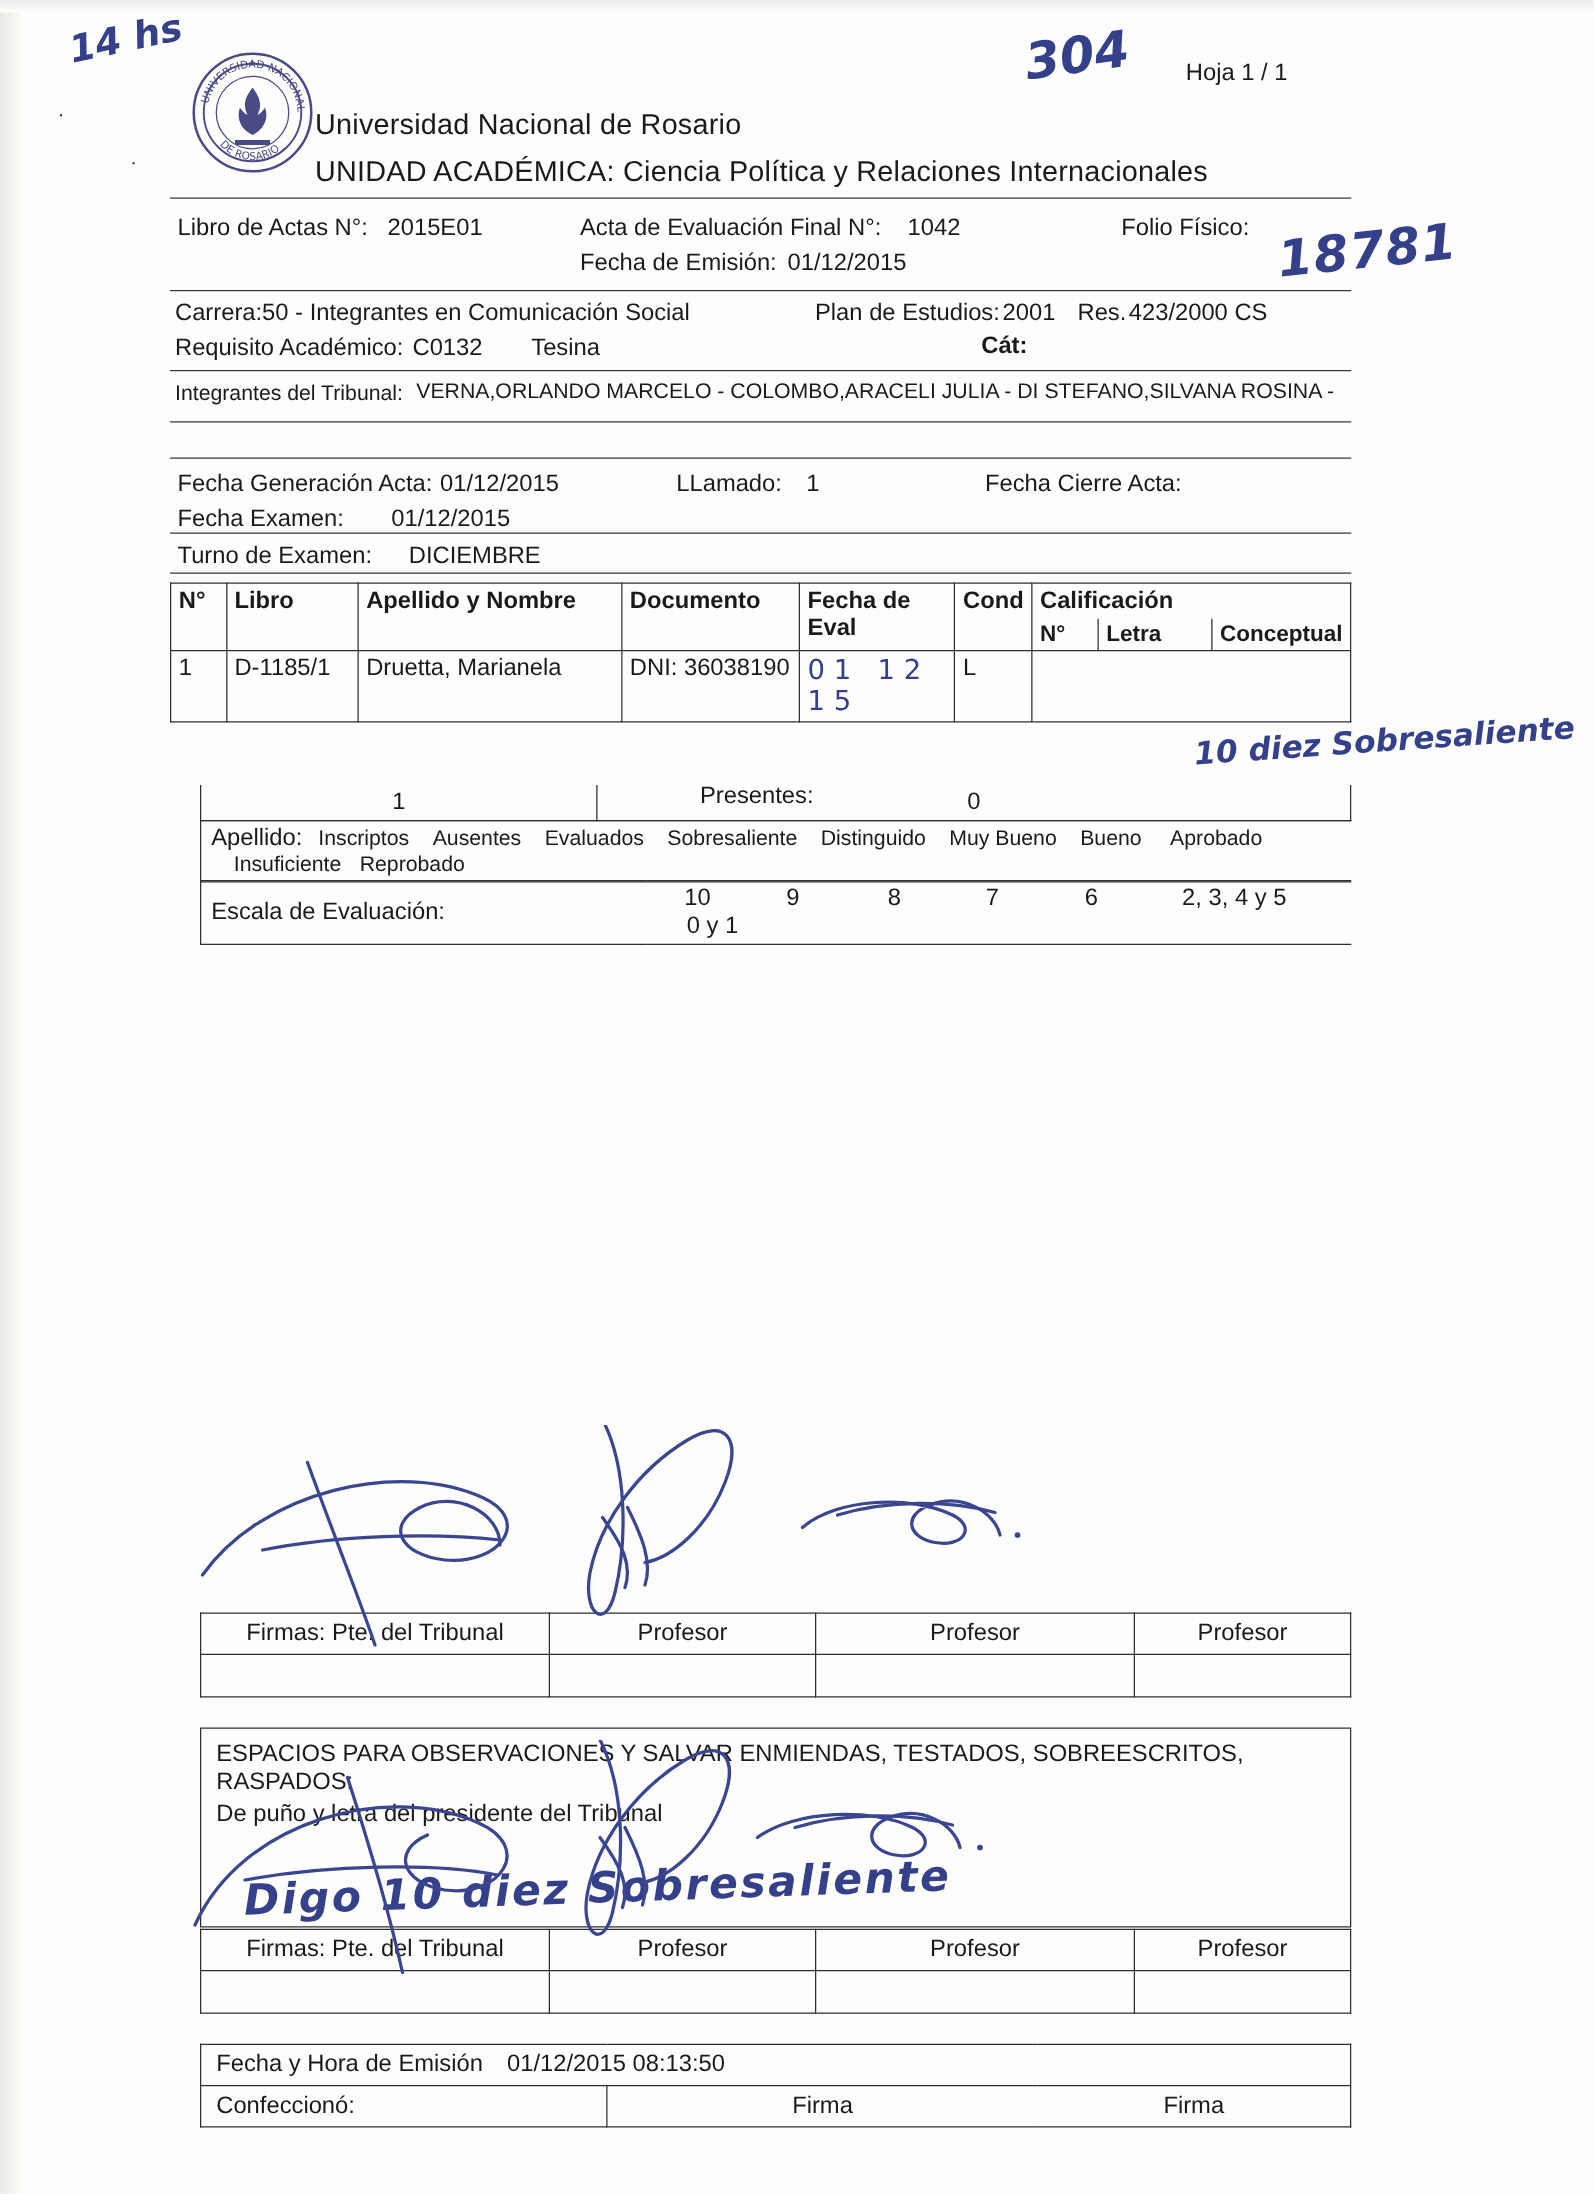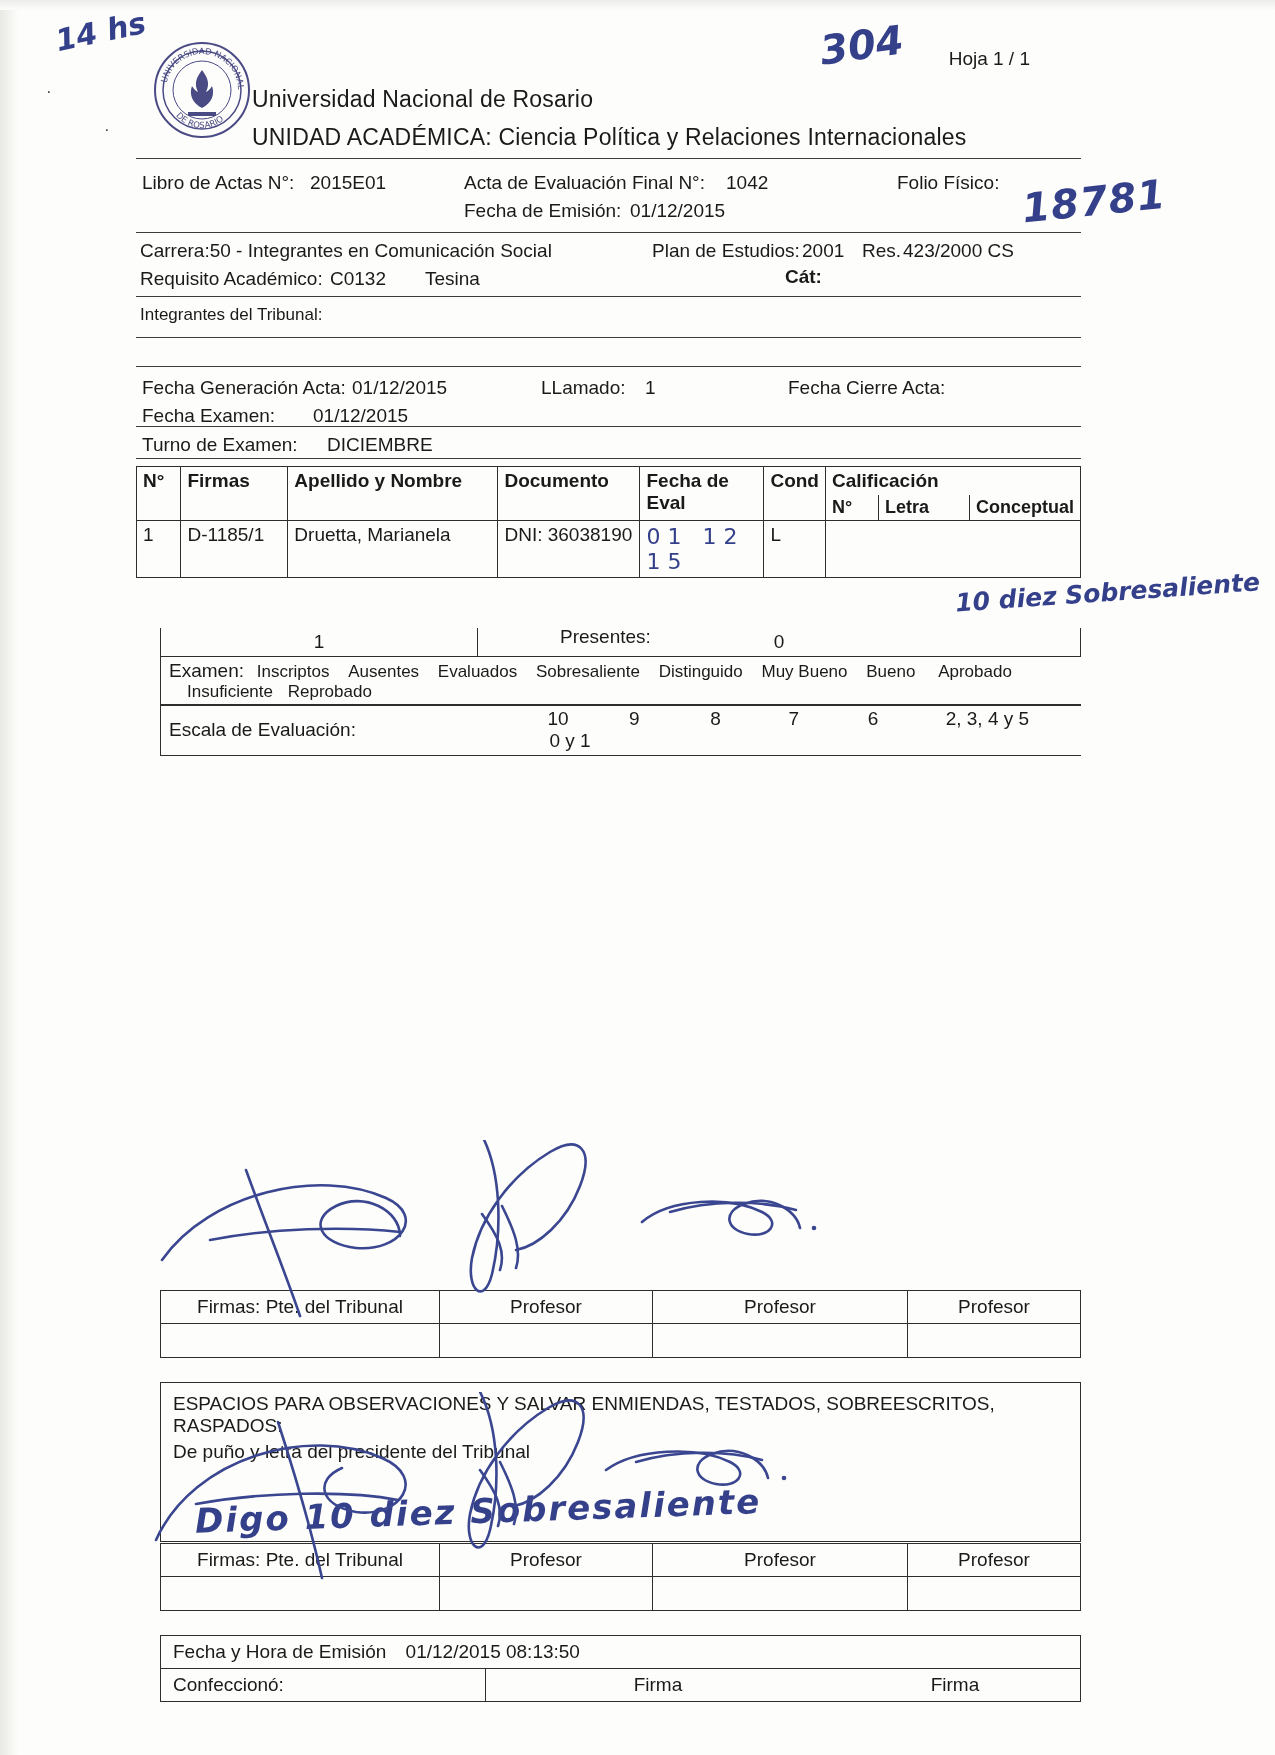--- a/index.html
+++ b/index.html
@@ -297,39 +297,40 @@
   <div class="fld" style="top:240px; left:802px;">2001</div>
   <div class="fld" style="top:240px; left:862px;">Res.</div>
   <div class="fld" style="top:240px; left:903px;">423/2000 CS</div>
 
   <div class="fld" style="top:268px; left:140px;">Requisito Académico:</div>
   <div class="fld" style="top:268px; left:330px;">C0132</div>
   <div class="fld" style="top:268px; left:425px;">Tesina</div>
   <div class="fld bold" style="top:266px; left:785px;">Cát:</div>
 
   <div class="fld small" style="top:305px; left:140px;">Integrantes del Tribunal:</div>
+  <div class="fld small" style="top:303px; left:333px;">VERNA,ORLANDO MARCELO - COLOMBO,ARACELI JULIA - DI STEFANO,SILVANA ROSINA -</div>
 
   <div class="fld" style="top:377px; left:142px;">Fecha Generación Acta:</div>
   <div class="fld" style="top:377px; left:352px;">01/12/2015</div>
   <div class="fld" style="top:377px; left:541px;">LLamado:</div>
   <div class="fld" style="top:377px; left:645px;">1</div>
   <div class="fld" style="top:377px; left:788px;">Fecha Cierre Acta:</div>
 
   <div class="fld" style="top:405px; left:142px;">Fecha Examen:</div>
   <div class="fld" style="top:405px; left:313px;">01/12/2015</div>
 
   <div class="fld" style="top:434px; left:142px;">Turno de Examen:</div>
   <div class="fld" style="top:434px; left:327px;">DICIEMBRE</div>
 
   <div class="table-wrap">
     <table class="grades">
       <thead>
         <tr>
           <th style="width:36px;">N°</th>
-          <th style="width:108px;">Firmas</th>
+          <th style="width:108px;">Libro</th>
           <th style="width:248px;">Apellido y Nombre</th>
           <th style="width:140px;">Documento</th>
           <th style="width:136px;">Fecha de Eval</th>
           <th style="width:48px;">Cond</th>
           <th class="th-calif">
             <div class="calif-top">Calificación</div>
             <div class="calif-sub">
               <div class="c-num">N°</div>
               <div class="c-letra">Letra</div>
               <div class="c-concept">Conceptual</div>
@@ -359,21 +360,21 @@
           <tr>
         <td class="center" style="width:300px; border-top:none;">1</td>
         <td class="center" style="border-top:none;">0</td>
       </tr>
     </tbody>
       </table>
     <table class="presentes" style="margin-top:-1.5px;">
       <tbody>
           <tr class="tot-row">
         <td style="border-right:none;">
-          <span class="tot-label">Examen:</span>
+          <span class="tot-label">Apellido:</span>
           <span style="margin-left:8px;">Inscriptos</span>
           <span style="margin-left:14px;">Ausentes</span>
           <span style="margin-left:14px;">Evaluados</span>
           <span style="margin-left:14px;">Sobresaliente</span>
           <span style="margin-left:14px;">Distinguido</span>
           <span style="margin-left:14px;">Muy Bueno</span>
           <span style="margin-left:14px;">Bueno</span>
           <span style="margin-left:18px;">Aprobado</span>
           <span style="margin-left:18px;">Insuficiente</span>
           <span style="margin-left:10px;">Reprobado</span>

